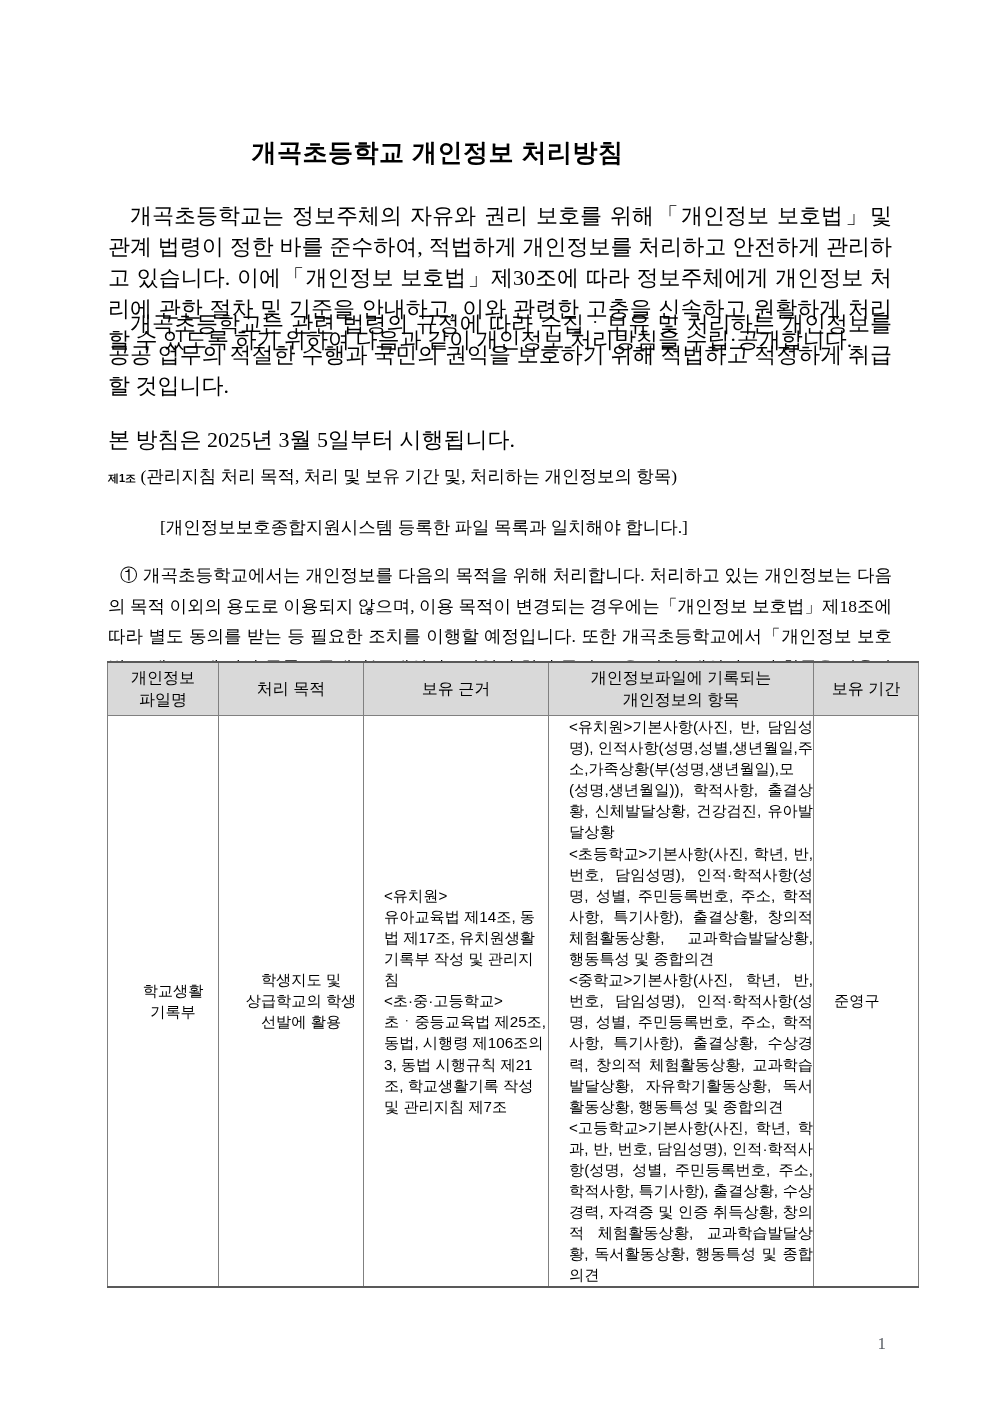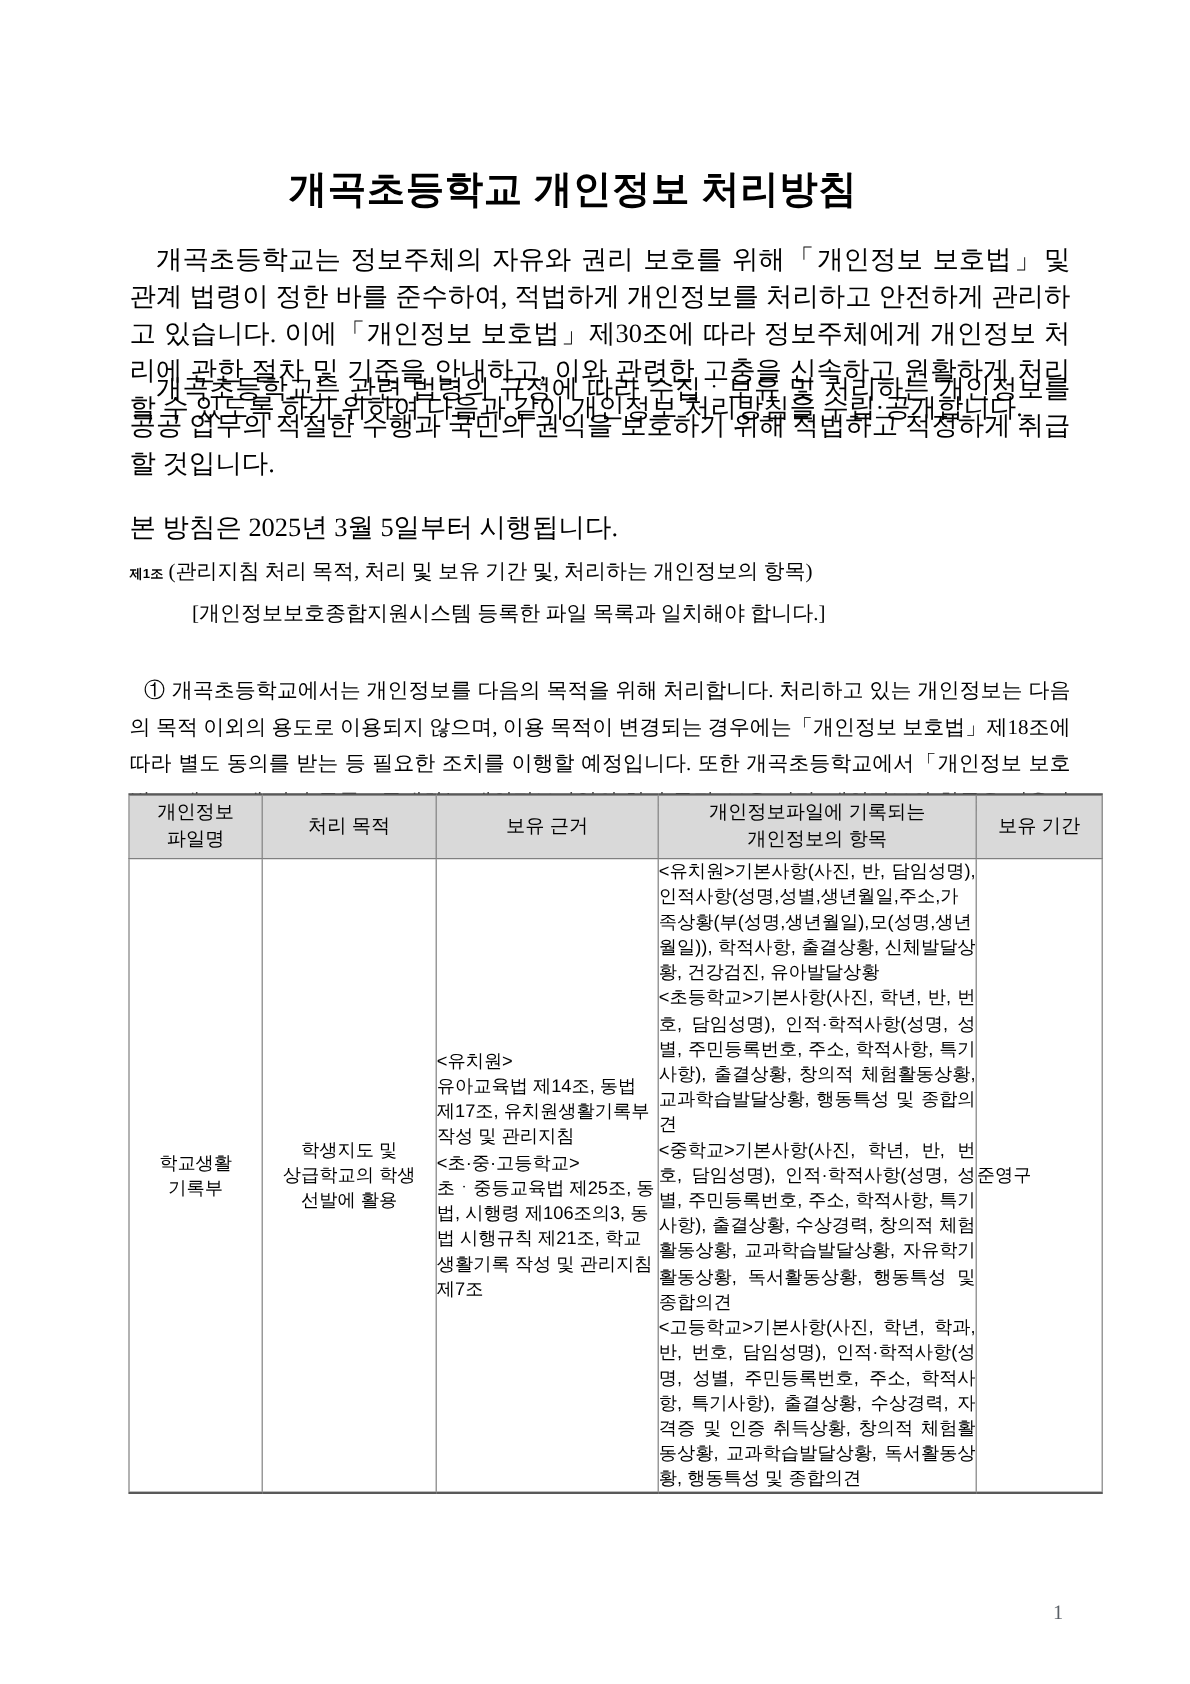--- a/index.html
+++ b/index.html
@@ -24,25 +24,24 @@
     width: 992px;
     height: 1403px;
   }
 
   .doc-title {
     position: absolute;
     left: 0;
     top: 136px;
     width: 875px;
     text-align: center;
-    font-size: 32px;
+    font-size: 25px;
     font-weight: bold;
     letter-spacing: 0.5px;
     font-family: "Liberation Sans", "DejaVu Sans", sans-serif;
-    padding-left: 40px;
   }
 
   .body-block {
     position: absolute;
     left: 108px;
     width: 784px;
     font-size: 22px;
     line-height: 31px;
     text-align: justify;
     text-justify: inter-character;
@@ -68,21 +67,21 @@
   }
   .art-heading .art-num {
     font-weight: bold;
     font-family: "Liberation Sans", "DejaVu Sans", sans-serif;
     font-size: 11px;
   }
 
   .art-sub {
     position: absolute;
     left: 108px;
-    top: 496px;
+    top: 512px;
     width: 784px;
     font-size: 17.5px;
     line-height: 30px;
     text-indent: 52px;
   }
 
   .p5 {
     position: absolute;
     left: 108px;
     top: 524px;
@@ -120,20 +119,21 @@
     height: 46px;
     padding: 3px 2px;
     border-top: 2px solid #595959;
   }
   table.pi-table tbody td {
     font-size: 15.2px;
     line-height: 21.1px;
   }
   table.pi-table tbody tr td {
     border-bottom: 2px solid #595959;
+    padding-left: 20px;
   }
 
   .c-name   { width: 106px; text-align: center; font-family: Liberation Serif, serif; }
   .c-purpose{ width: 140px; text-align: center; }
   .c-basis  { width: 180px; text-align: left;  vertical-align: middle; padding: 0 4px 0 5px; }
   .c-items  { width: 260px; text-align: justify; text-justify: inter-character; word-break: break-all; vertical-align: top; padding: 5px 5px 5px 5px; }
   .c-period { width: 100px; text-align: left; }
 
   .page-num {
     position: absolute;

